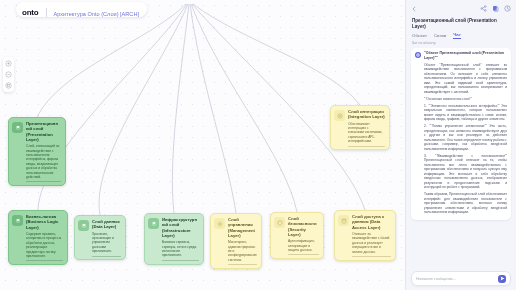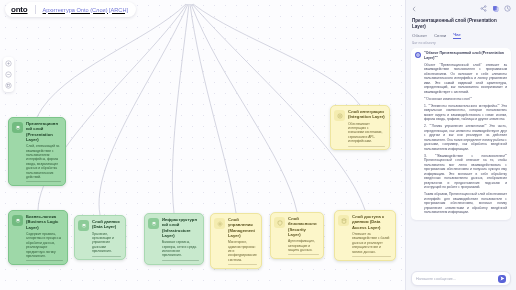--- a/index.html
+++ b/index.html
@@ -19,24 +19,23 @@
     overflow:hidden;
   }
   #edges{position:absolute;left:0;top:0;width:406px;height:290px;}
 
   
   #topbar{
     position:absolute;left:0;top:0;width:406px;height:19px;
     display:flex;align-items:center;z-index:7;
   }
   .brandwrap{
-    display:flex;align-items:center;height:15px;margin-left:5px;
+    display:flex;align-items:flex-end;height:15px;margin-left:16px;
     background:#ffffff;border-radius:8px;padding:0 8px 0 6px;
     box-shadow:0 1px 3px rgba(40,40,80,.13);
-    text-decoration:underline;
   }
   .brand{font-size:8px;font-weight:bold;color:#11131f;letter-spacing:-.2px;}
   .vdiv{width:1px;height:9px;background:#d9d9e6;margin:0 7px;}
   .crumb{font-size:5.6px;color:#6f74d6;white-space:nowrap;}
 
   
   #zoomctl{
     position:absolute;left:3px;top:57px;width:11px;z-index:7;
     background:#ffffff;border-radius:4px;
     box-shadow:0 1px 3px rgba(40,40,80,.14);

